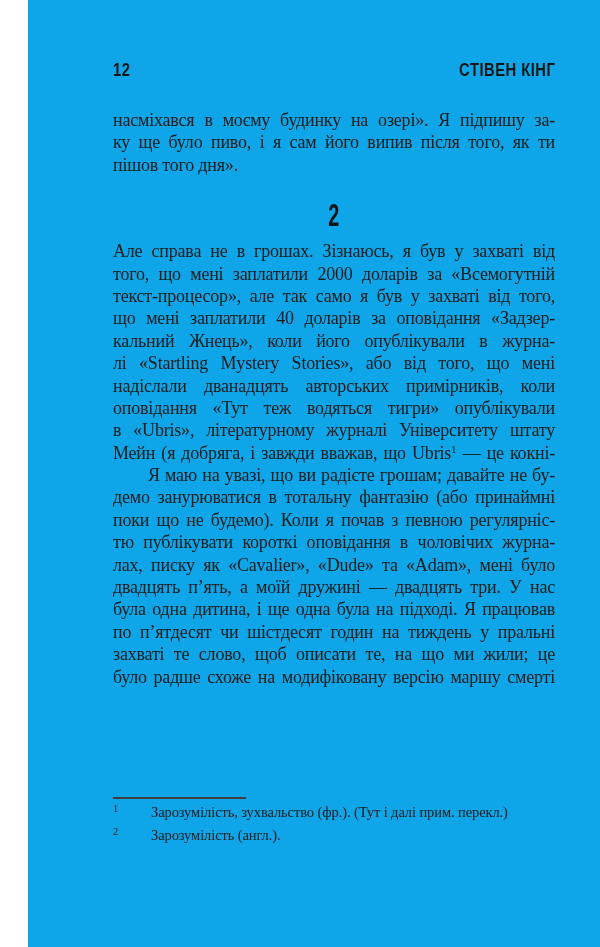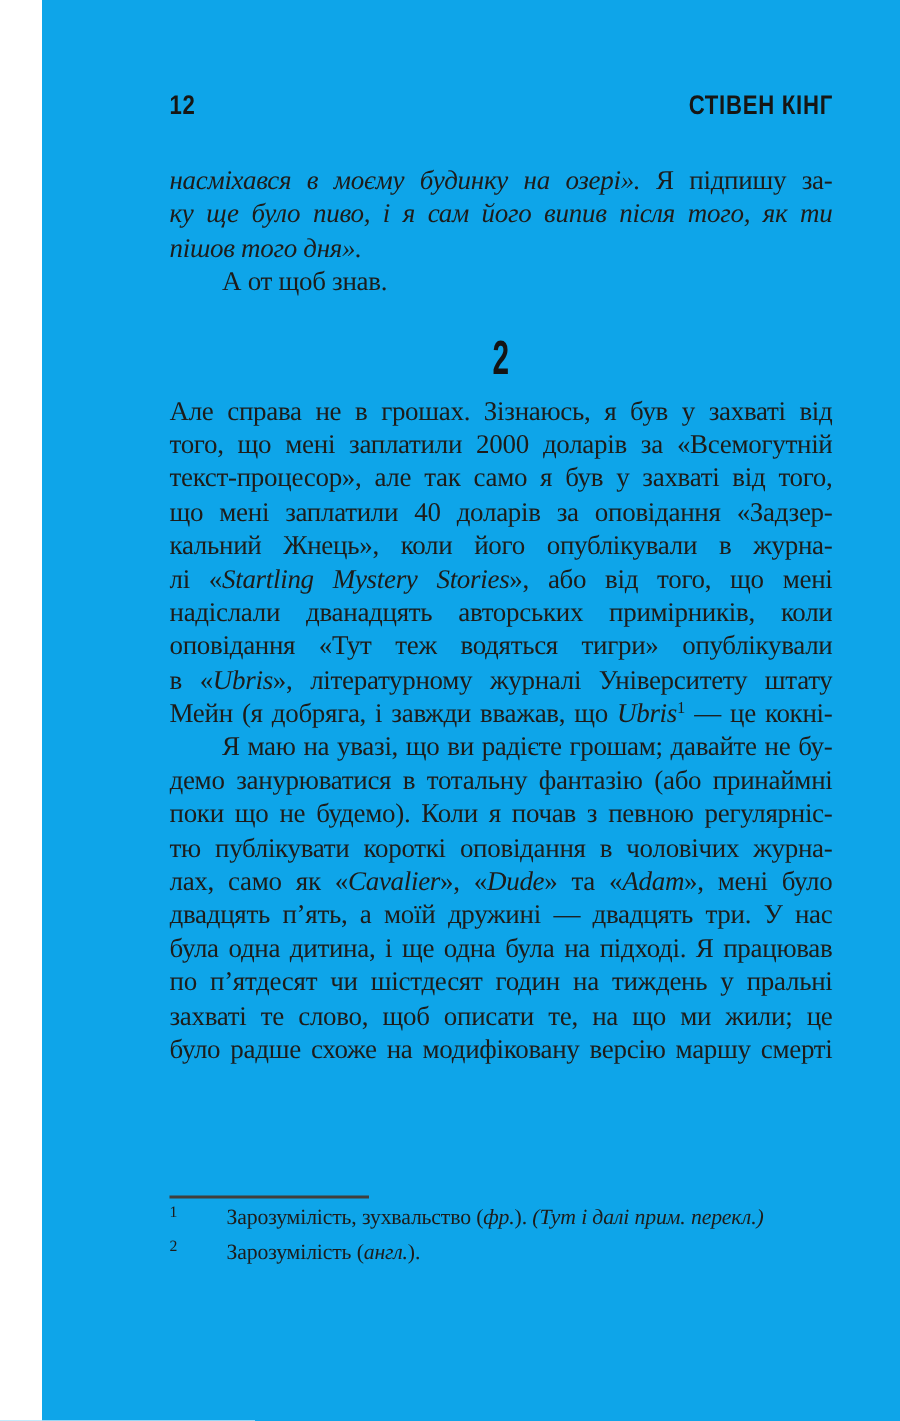--- a/index.html
+++ b/index.html
@@ -17,21 +17,21 @@
   .cond-l{display:inline-block;transform:scaleX(0.82);transform-origin:left center;letter-spacing:0.6px;}
   .cond-r{display:inline-block;transform:scaleX(0.82);transform-origin:right center;letter-spacing:0.6px;}
   
   .body-text{position:absolute;left:85px;top:109px;width:442px;font-size:18px;letter-spacing:-0.2px;}
   .line{
     height:22.4px;line-height:22.4px;overflow:hidden;
     text-align:justify;text-align-last:left;white-space:normal;
   }
   .line.jst{text-align-last:justify;}
   .line.indent{text-indent:35px;}
-  .i{font-style:italic;}
+  .i{}
   .sup{font-size:11px;font-style:normal;letter-spacing:0;vertical-align:6px;line-height:0;}
   
   .section-heading{
     margin-top:14px;height:50px;line-height:50px;text-align:center;
     font-family:"Liberation Sans","DejaVu Sans",sans-serif;font-weight:700;
     font-size:32px;color:#141414;
   }
   .section-heading .cond-c{display:inline-block;transform:scaleX(0.62);transform-origin:center center;}
   
   .footnotes{position:absolute;left:85px;top:797px;width:442px;font-size:14.5px;letter-spacing:-0.1px;}
@@ -49,42 +49,39 @@
     <span class="cond-l">12</span>
     <span class="cond-r">СТІВЕН КІНГ</span>
   </div>
 
   <div class="body-text">
       <div>
         <div class="line jst"><span class="i">насміхався в моєму будинку на озері».</span><span> Я підпишу за-</span></div>
         <div class="line jst"><span class="i">ку ще було пиво, і я сам його випив після того, як ти</span></div>
         <div class="line"><span class="i">пішов того дня».</span></div>
       </div>
-      <div>
-        <div class="line indent"><span>А от щоб знав.</span></div>
-      </div>
       <div class="section-heading"><span class="cond-c">2</span></div>
       <div>
         <div class="line jst"><span>Але справа не в грошах. Зізнаюсь, я був у захваті від</span></div>
         <div class="line jst"><span>того, що мені заплатили 2000 доларів за «Всемогутній</span></div>
         <div class="line jst"><span>текст-процесор», але так само я був у захваті від того,</span></div>
         <div class="line jst"><span>що мені заплатили 40 доларів за оповідання «Задзер-</span></div>
         <div class="line jst"><span>кальний Жнець», коли його опублікували в журна-</span></div>
         <div class="line jst"><span>лі «</span><span class="i">Startling Mystery Stories</span><span>», або від того, що мені</span></div>
         <div class="line jst"><span>надіслали дванадцять авторських примірників, коли</span></div>
         <div class="line jst"><span>оповідання «Тут теж водяться тигри» опублікували</span></div>
         <div class="line jst"><span>в «</span><span class="i">Ubris</span><span>», літературному журналі Університету штату</span></div>
         <div class="line jst"><span>Мейн (я добряга, і завжди вважав, що </span><span class="i">Ubris</span><span class="sup">1</span><span> — це кокні-</span></div>
       </div>
       <div>
         <div class="line jst indent"><span>Я маю на увазі, що ви радієте грошам; давайте не бу-</span></div>
         <div class="line jst"><span>демо занурюватися в тотальну фантазію (або принаймні</span></div>
         <div class="line jst"><span>поки що не будемо). Коли я почав з певною регулярніс-</span></div>
         <div class="line jst"><span>тю публікувати короткі оповідання в чоловічих журна-</span></div>
-        <div class="line jst"><span>лах, само як «</span><span class="i">Cavalier</span><span>», «</span><span class="i">Dude</span><span>» та «</span><span class="i">Adam</span><span>», мені було</span></div>
+        <div class="line jst"><span>лах, писку як «</span><span class="i">Cavalier</span><span>», «</span><span class="i">Dude</span><span>» та «</span><span class="i">Adam</span><span>», мені було</span></div>
         <div class="line jst"><span>двадцять п’ять, а моїй дружині — двадцять три. У нас</span></div>
         <div class="line jst"><span>була одна дитина, і ще одна була на підході. Я працював</span></div>
         <div class="line jst"><span>по п’ятдесят чи шістдесят годин на тиждень у пральні</span></div>
         <div class="line jst"><span>захваті те слово, щоб описати те, на що ми жили; це</span></div>
         <div class="line jst"><span>було радше схоже на модифіковану версію маршу смерті</span></div>
       </div>
     </div>
 
   <div class="footnotes">
     <div class="fn-rule"></div>

